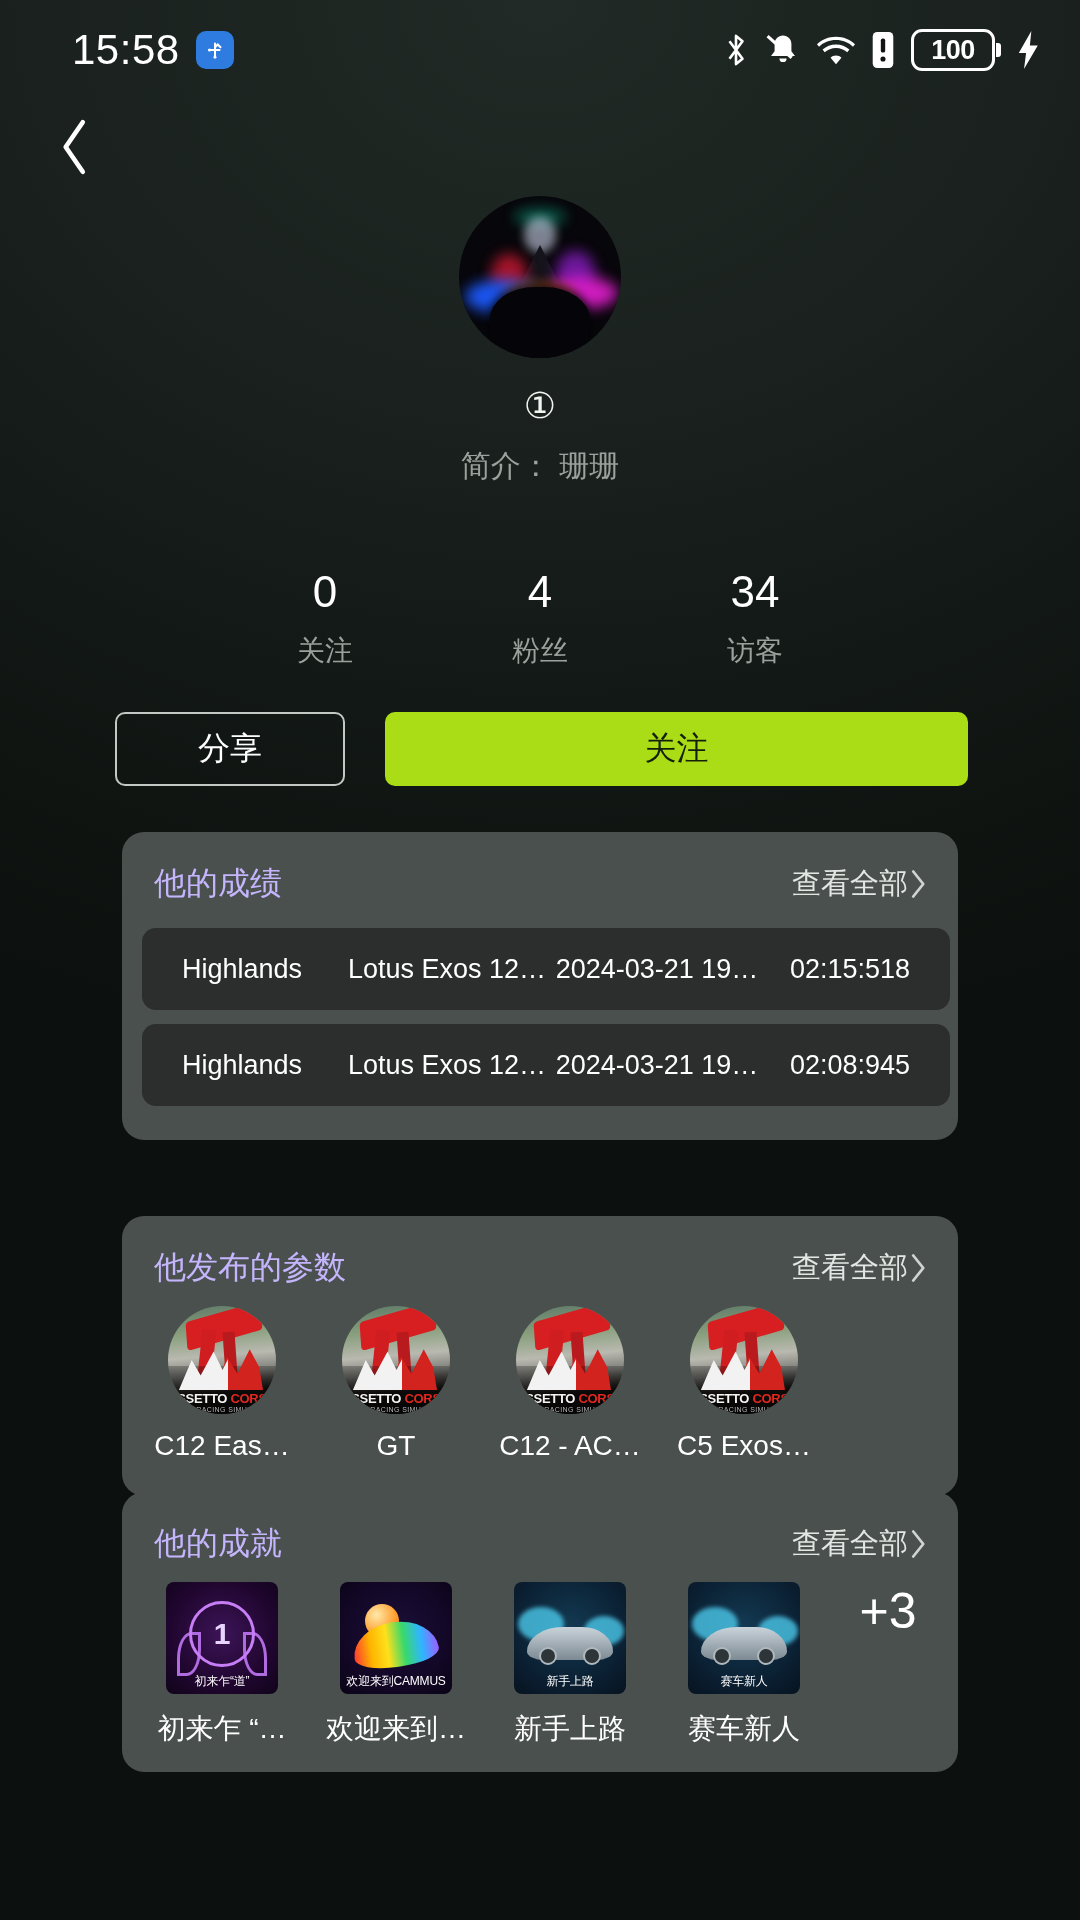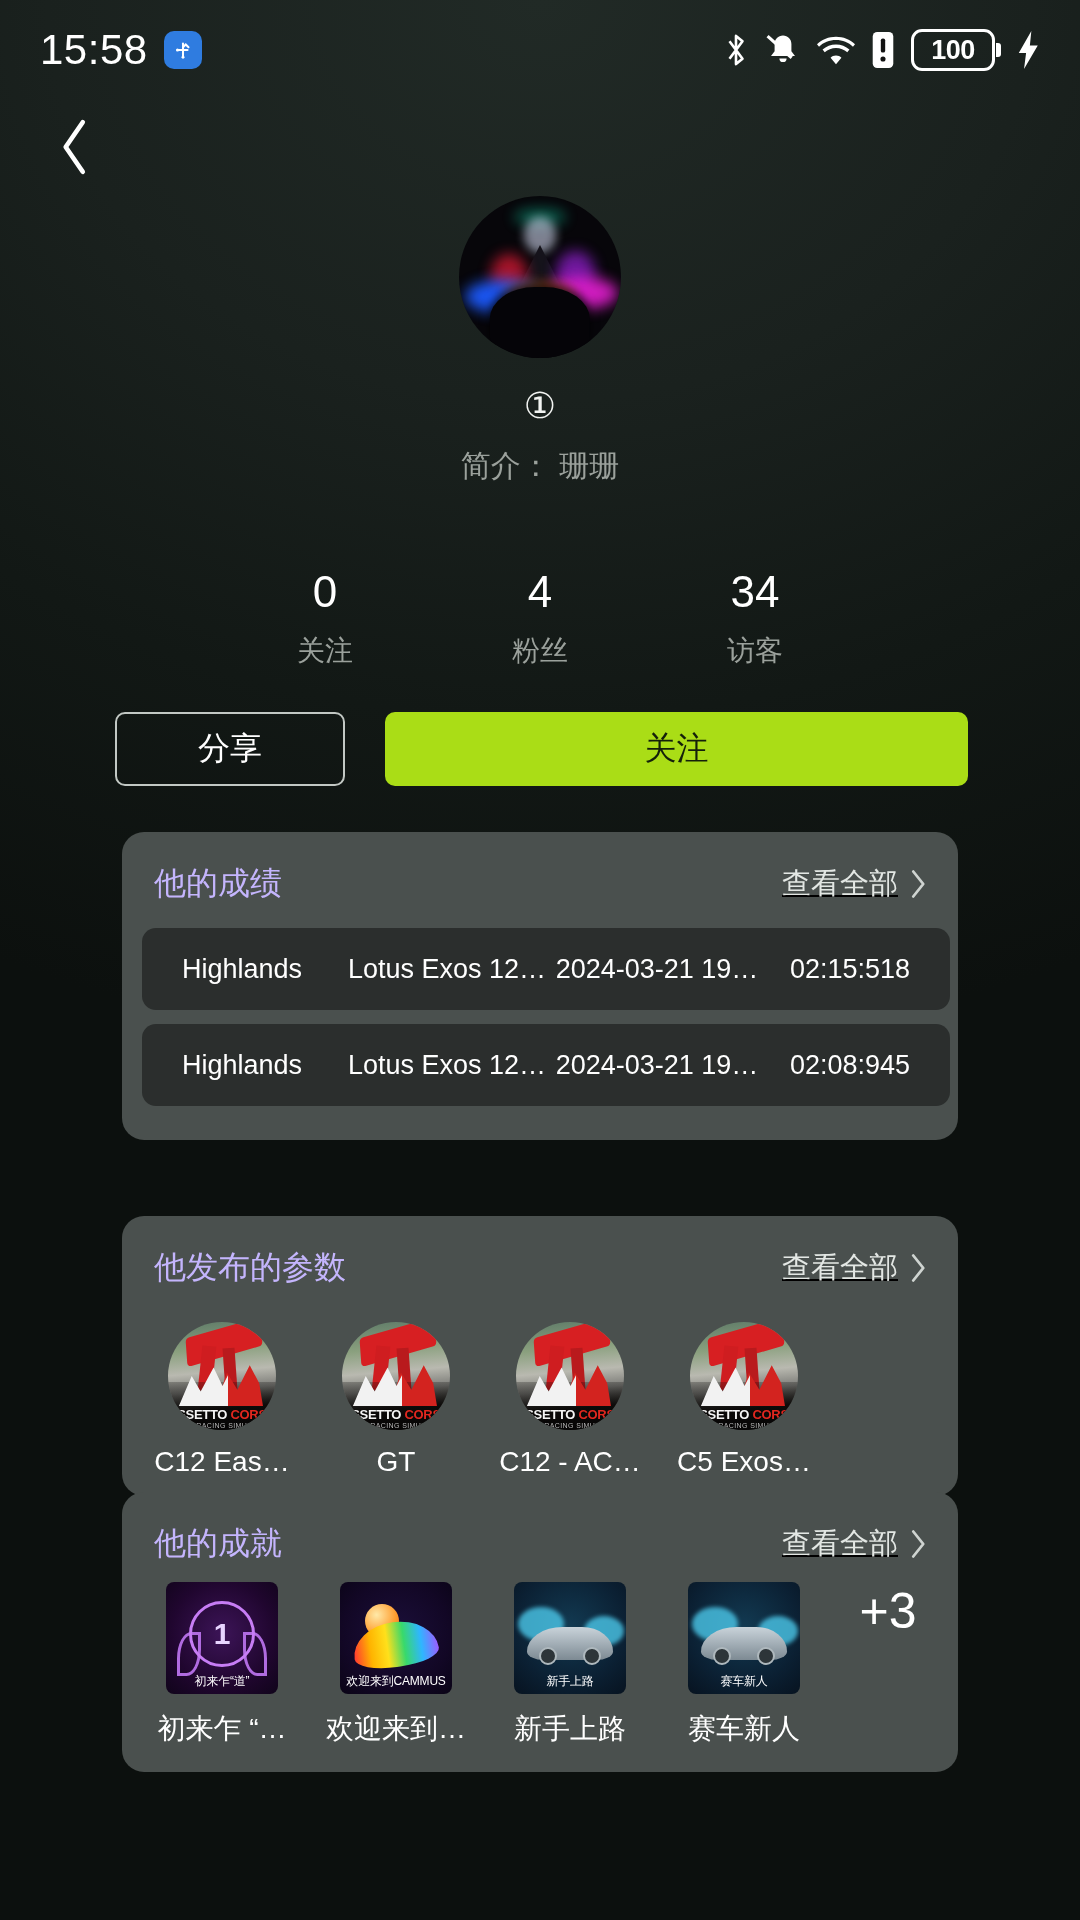--- a/index.html
+++ b/index.html
@@ -15,21 +15,21 @@
     background:
       radial-gradient(120% 55% at 50% 0%, #212a26 0%, #1a211e 38%, #121815 68%, #0c100e 100%);
   }
   
   .statusbar {
     position: absolute; top: 0; left: 0; right: 0; height: 100px;
     display: flex; align-items: center; justify-content: space-between;
     padding: 0 40px;
     color: #ffffff;
   }
-  .sb-left { display: flex; align-items: center; gap: 16px; }
+  .sb-left { display: flex; align-items: center; gap: 16px; margin-left: 32px; }
   .clock { font-size: 42px; font-weight: 400; letter-spacing: 0.5px; color:#fff; }
   .usb-badge {
     width: 38px; height: 38px; border-radius: 10px;
     background: #2f7ce0; display:flex; align-items:center; justify-content:center;
   }
   .sb-right { display: flex; align-items: center; gap: 17px; }
   .sb-right svg { display: block; }
   .batt {
     display:flex; align-items:center; justify-content:center;
     width: 84px; height: 42px; border: 3.5px solid #fff; border-radius: 11px;
@@ -104,38 +104,38 @@
     background: #4a504e; border-radius: 22px;
   }
   #card-results { top: 832px; height: 308px; }
   #card-setups  { top: 1216px; height: 280px; }
   #card-achievements { top: 1492px; height: 280px; }
   .card-head {
     display: flex; align-items: center; justify-content: space-between;
     padding: 30px 32px 0 32px;
   }
   .card-title { font-size: 32px; color: #c4b5fd; }
-  .card-more { display: flex; align-items: center; gap: 10px; cursor: pointer; text-decoration: underline; }
+  .card-more { display: flex; align-items: center; cursor: pointer; }
   .card-more-label { font-size: 29px; color: #e3e7e4; }
   .rows { padding: 22px 8px 0 20px; }
   .row {
     height: 82px; background: #2b2e2d; border-radius: 14px;
     display: flex; align-items: center; margin-bottom: 14px; cursor: pointer;
   }
   .cell { font-size: 27px; color: #ffffff; white-space: nowrap; overflow: hidden;
           text-overflow: ellipsis; text-align: center; }
   .c-track { width: 200px; }
   .c-car   { width: 210px; }
   .c-date  { width: 210px; }
   .c-time  { width: 176px; }
   
   .strip { display: flex; align-items: flex-start; padding: 16px 26px 0 26px; gap: 26px; }
   .thumb-item { width: 148px; text-align: center; cursor: pointer; }
   .thumb {
-    width: 108px; height: 108px; border-radius: 50%; margin: 16px auto;
+    width: 108px; height: 108px; border-radius: 50%; margin: 0 auto;
     position: relative; overflow: hidden;
     background: linear-gradient(175deg,#5f7b68 0%,#8aa07e 26%,#b9b9b0 46%,#7c7c78 62%,#15120f 78%,#0a0908 100%);
   }
   .thumb .ac-wing-red {
     position:absolute; left:16%; top:6%; width:72%; height:26%;
     background:#d71f22; transform: rotate(-16deg) skewX(-12deg); border-radius:4px;
   }
   .thumb .ac-strut-a {
     position:absolute; left:30%; top:22%; width:13%; height:42%;
     background:#cf1d20; transform: rotate(6deg);

